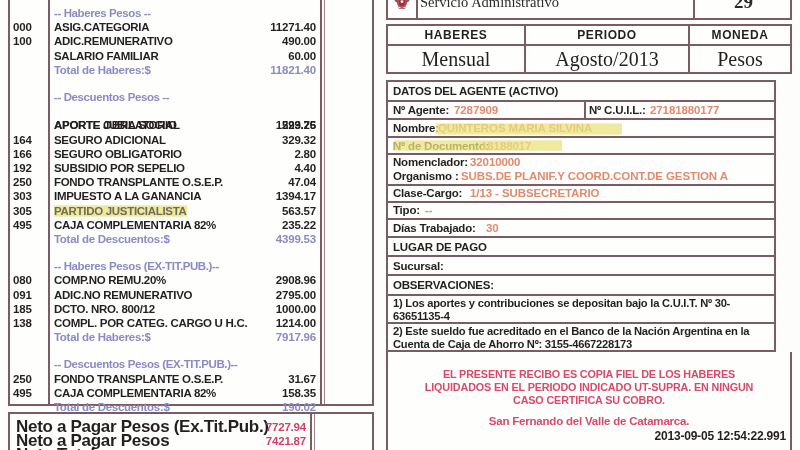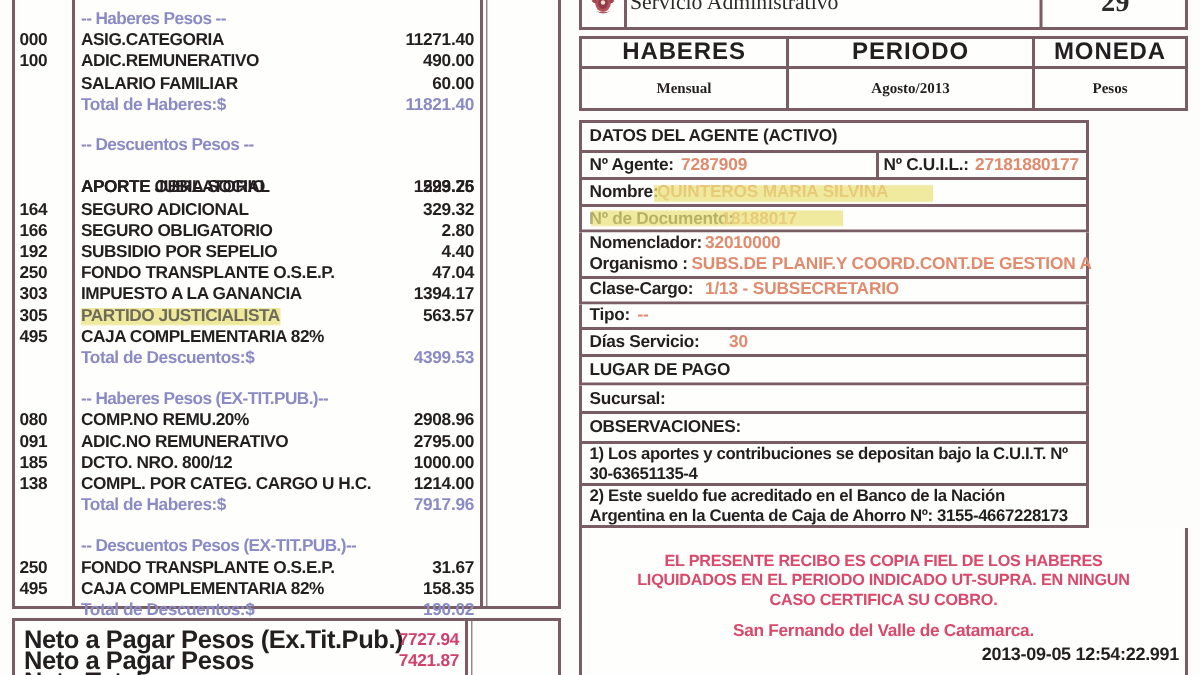--- a/index.html
+++ b/index.html
@@ -178,32 +178,32 @@
   
   .tcell {
     position: absolute;
     box-sizing: border-box;
     border: 2px solid #7a5d64;
     background: #fefefd;
     display: flex; align-items: center; justify-content: center;
     text-align: center;
   }
   .thead-txt {
-    font-size: 16px; font-weight: bold; letter-spacing: 0.6px;
+    font-size: 12px; font-weight: bold; letter-spacing: 0.6px;
     color: #231f20;
   }
   .tval-txt {
     font-family: "Liberation Serif", serif;
-    font-size: 10px; font-weight: bold; color: #231f20;
+    font-size: 20px; font-weight: normal; color: #231f20;
   }
 
   
   .drow {
     position: absolute;
-    left: 0; width: 340px;
+    left: 0; width: 390px;
     box-sizing: border-box;
     border: 2px solid #7a5d64;
     border-top: none;
     background: #fefefd;
   }
   .drow.first { border-top: 2px solid #7a5d64; }
   .dlabel {
     position: absolute;
     font-size: 11.5px; font-weight: bold;
     letter-spacing: -0.2px;
@@ -354,20 +354,21 @@
           <span class="lamt">1394.17</span>
         </div>
         <div class="lrow hl" style="top: 207.6px;">
           <span class="lcode">305</span>
           <span class="ldesc">PARTIDO JUSTICIALISTA</span>
           <span class="lamt">563.57</span>
         </div>
         <div class="lrow" style="top: 221.8px;">
           <span class="lcode">495</span>
           <span class="ldesc">CAJA COMPLEMENTARIA 82%</span>
+          <span class="lamt">235.22</span>
         </div>
         <div class="lrow total-row" style="top: 236px;">
           <span class="ldesc">Total de Descuentos:$</span>
           <span class="lamt">4399.53</span>
         </div>
         <div class="lrow sect-head" style="top: 263.2px;">
           <span class="ldesc">-- Haberes Pesos (EX-TIT.PUB.)--</span>
         </div>
         <div class="lrow" style="top: 277.4px;">
           <span class="lcode">080</span>
@@ -505,21 +506,21 @@
       <span class="dlabel" style="left:5px;  top:1px;">Clase-Cargo:</span>
       <span class="dvalue" style="left:82px; top:1px;">1/13 - SUBSECRETARIO</span>
     </div>
 
     <div class="drow" style="top:219px; height:17px;">
       <span class="dlabel" style="left:5px;  top:1px;">Tipo:</span>
       <span class="dvalue" style="left:37px; top:1px;">--</span>
     </div>
 
     <div class="drow" style="top:236px; height:18px;">
-      <span class="dlabel" style="left:5px;  top:2px;">Días Servicio:</span>
+      <span class="dlabel" style="left:5px;  top:2px;">Días Trabajado:</span>
       <span class="dvalue" style="left:98px; top:2px;">30</span>
     </div>
 
     <div class="drow" style="top:254px; height:19px;">
       <span class="dplain" style="left:5px; top:3px;">LUGAR DE PAGO</span>
     </div>
 
     <div class="drow" style="top:273px; height:19px;">
       <span class="dplain" style="left:5px; top:3px;">Sucursal:</span>
     </div>

